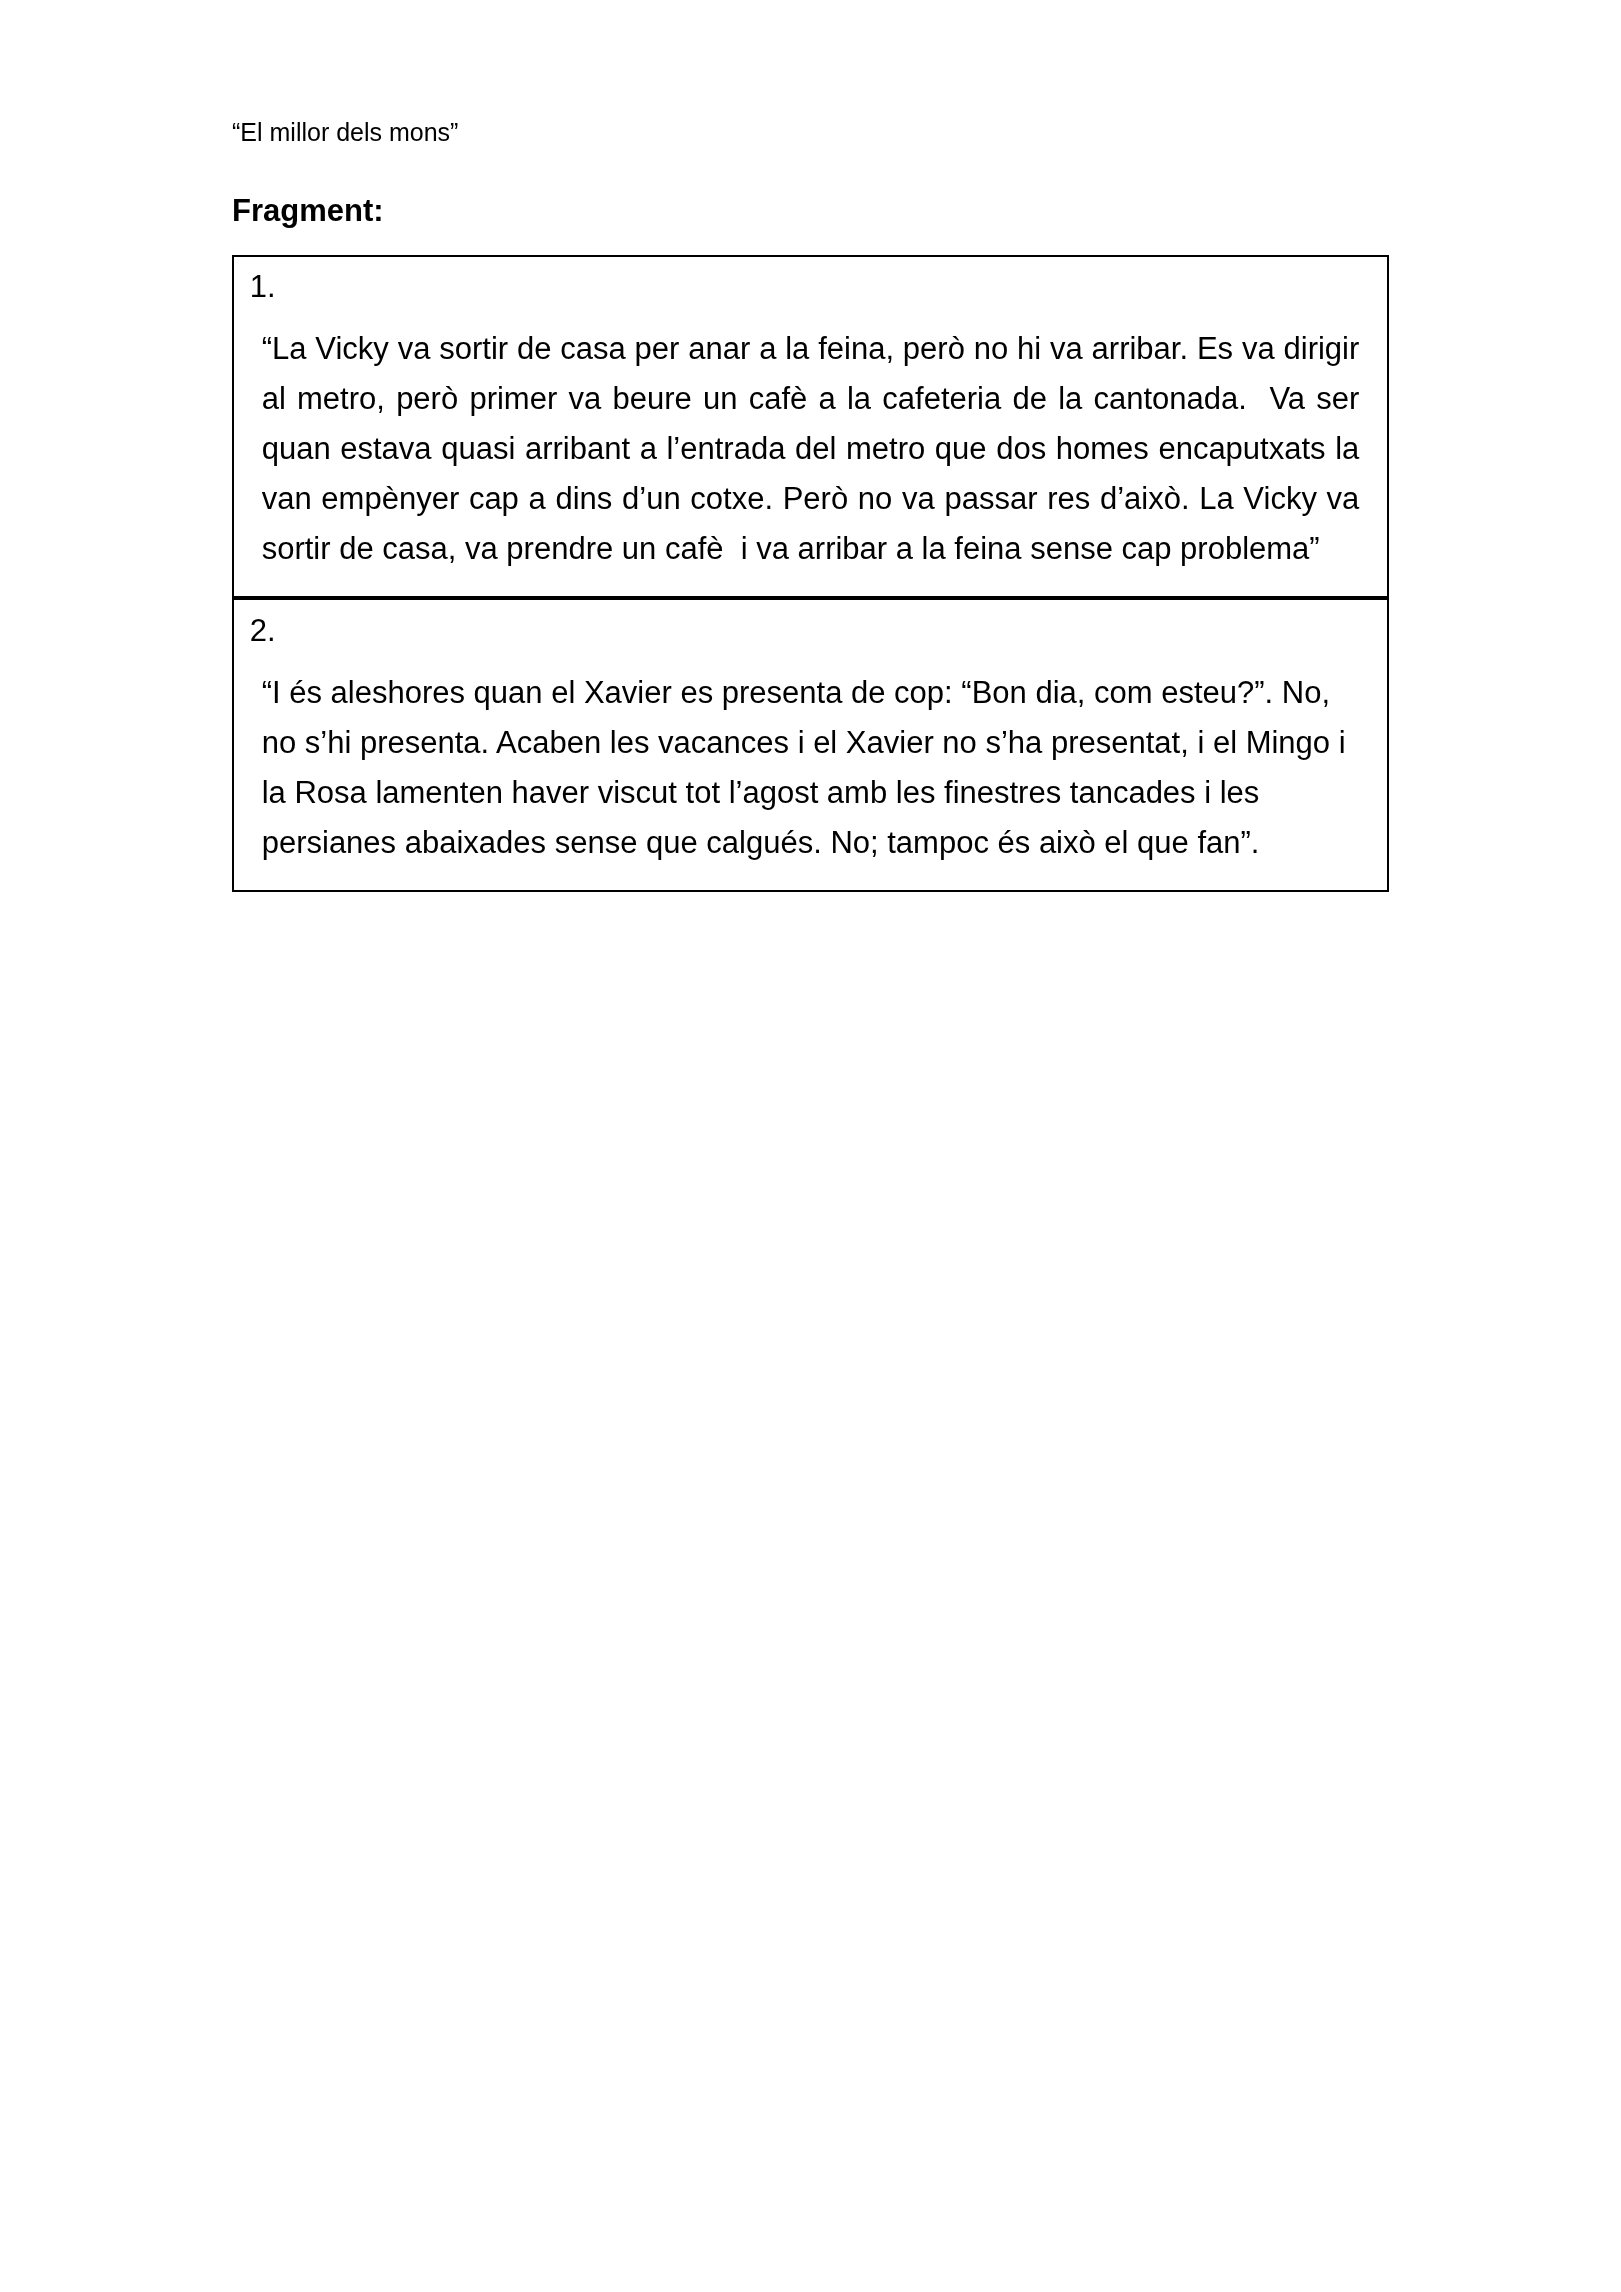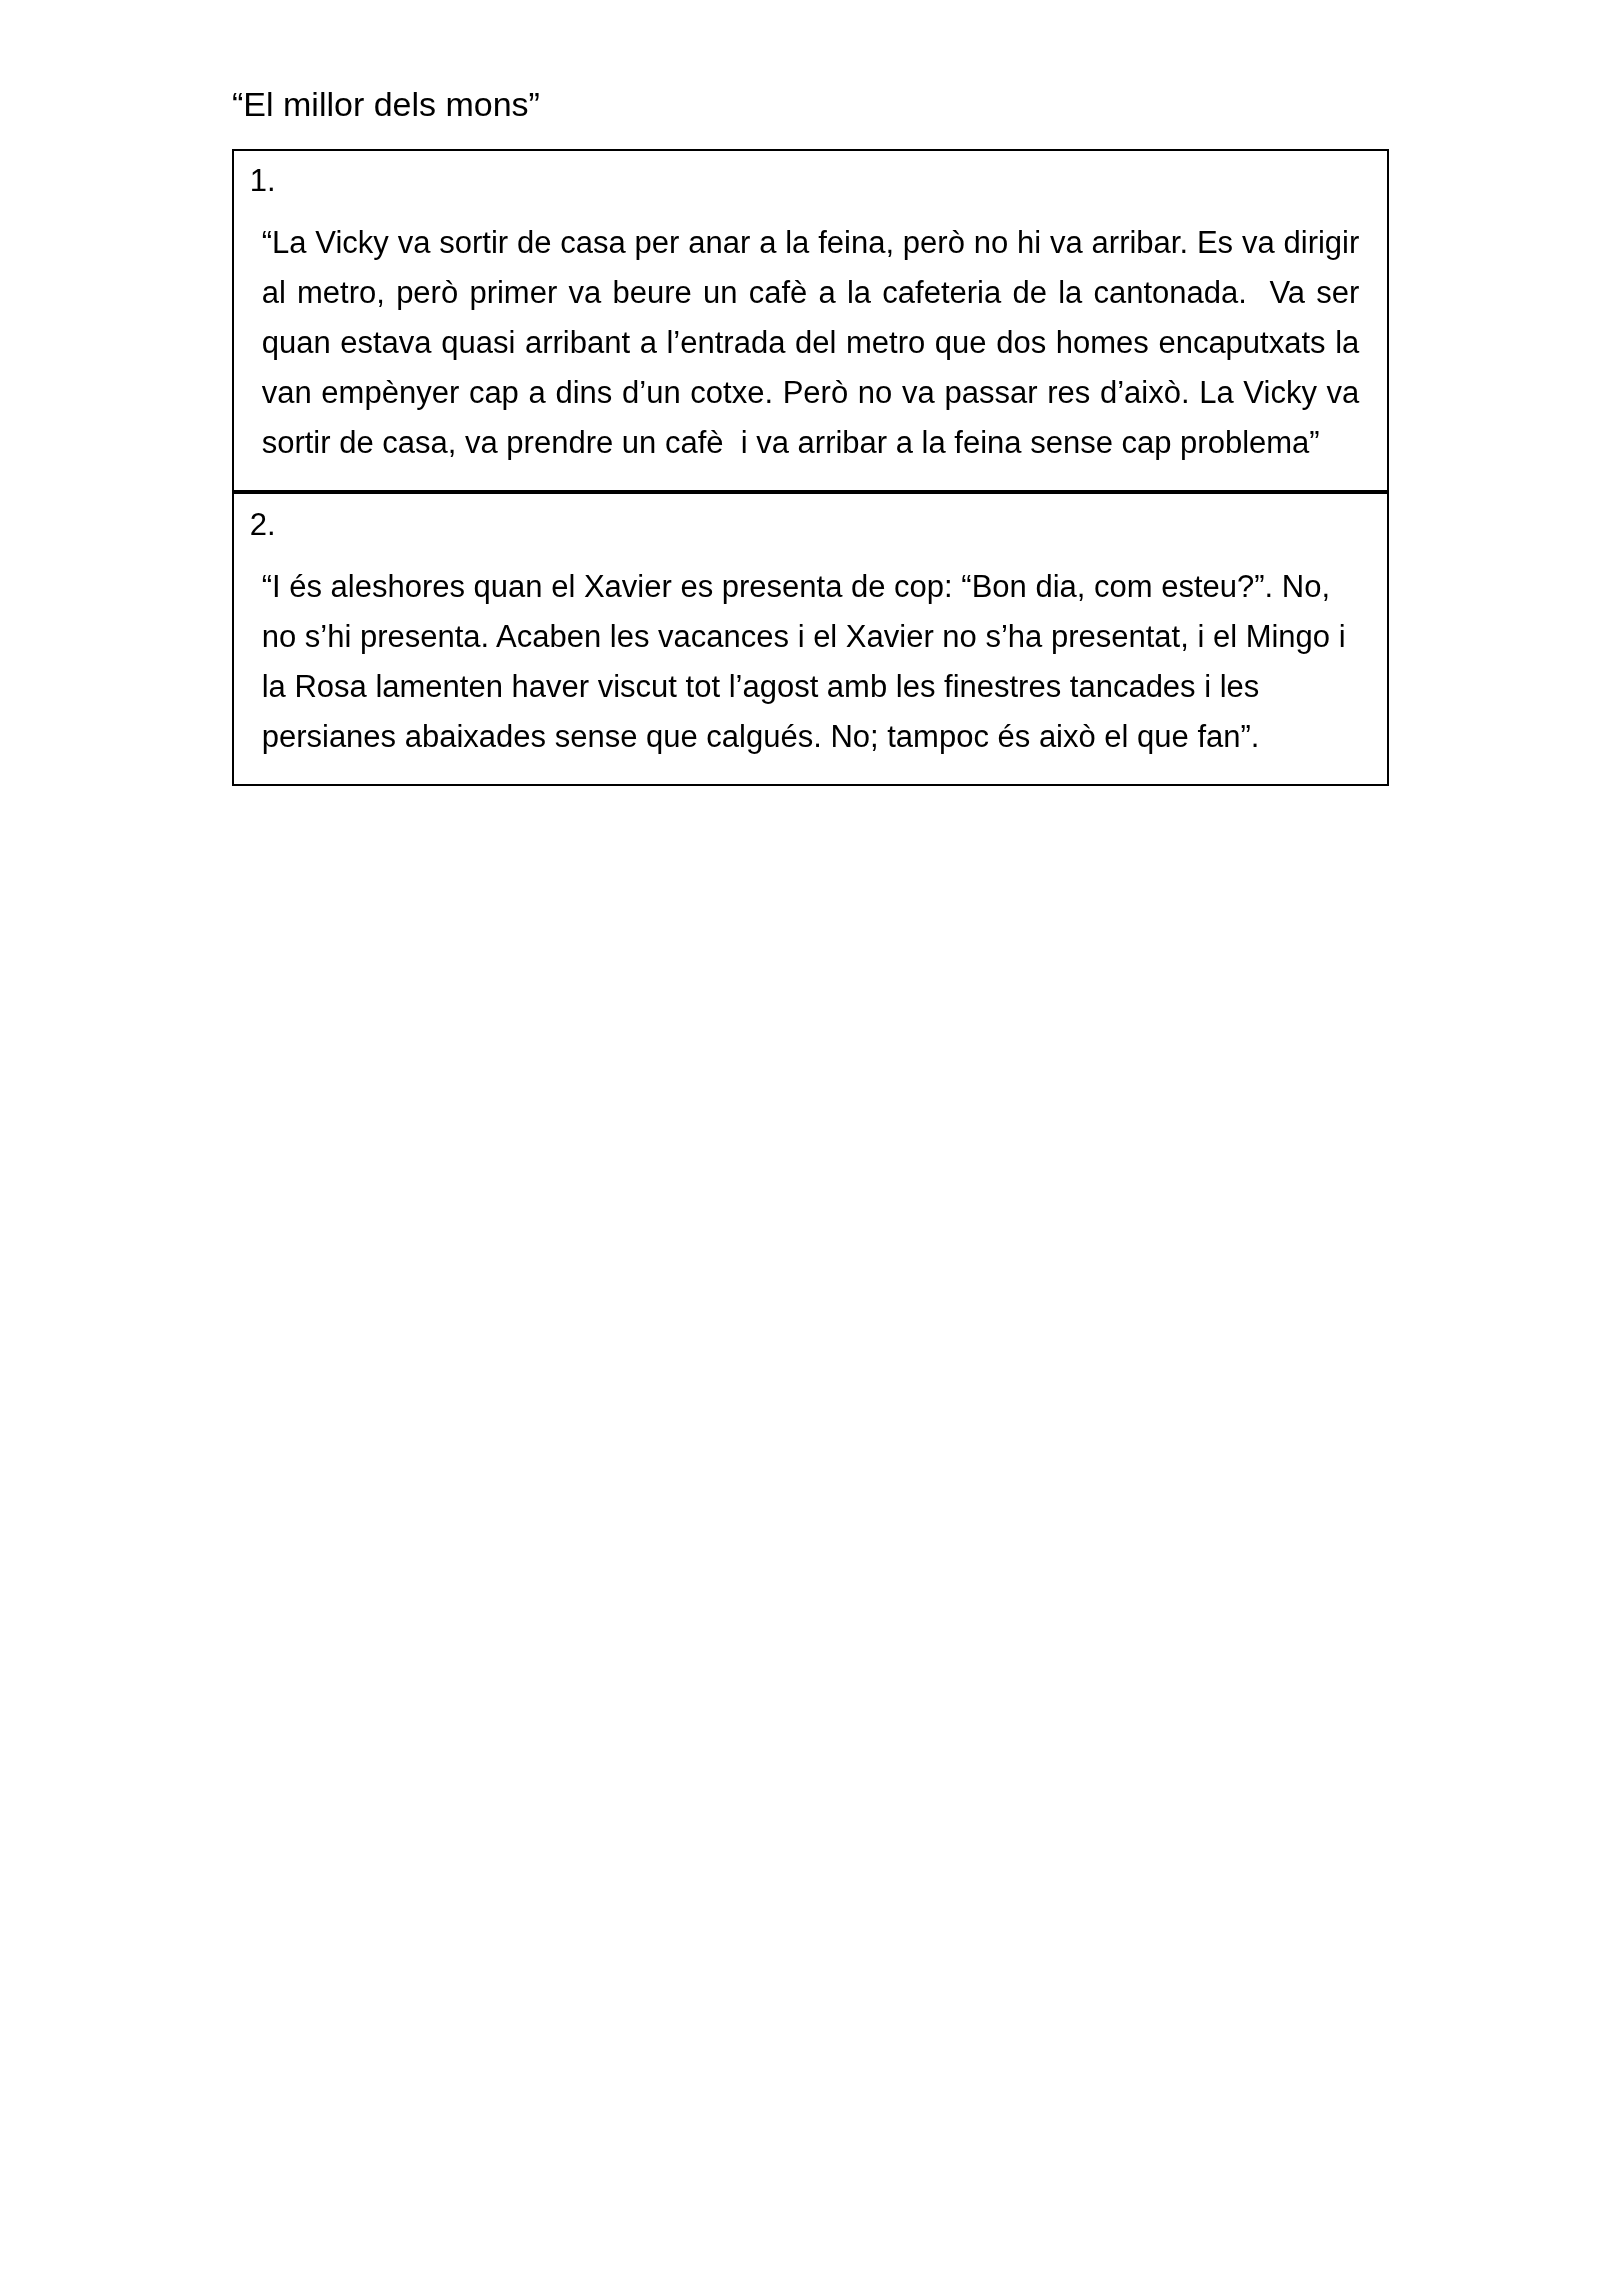--- a/index.html
+++ b/index.html
@@ -12,22 +12,22 @@
     width: 1621px;
     height: 2293px;
     background: #ffffff;
     color: #000000;
     font-family: "Liberation Sans", "DejaVu Sans", sans-serif;
     box-sizing: border-box;
     padding: 0 232px;
     overflow: hidden;
   }
   .doc-title {
-    margin-top: 84px;
-    font-size: 34px;
+    margin-top: 112px;
+    font-size: 25px;
     line-height: 41px;
     font-weight: 400;
   }
   .fragment-label {
     margin-top: 37px;
     font-size: 31px;
     line-height: 41px;
     font-weight: 700;
   }
   .excerpt-table {
@@ -69,20 +69,21 @@
     margin-right: 9.8px;
   }
 </style>
 </head>
 <body>
 
 <div class="page">
 
   <div class="doc-title">“El millor dels mons”</div>
 
+  <div class="fragment-label">Fragment:</div>
 
   <div class="excerpt-table">
 
     <div class="excerpt-row">
       <div class="excerpt-number">1.</div>
       <p class="excerpt-text justified">“La Vicky va sortir de casa per anar a la feina, però no hi va arribar. Es va dirigir al metro, però primer va beure un cafè a la cafeteria de la cantonada.  Va ser quan estava quasi arribant a l’entrada del metro que dos homes encaputxats la van empènyer cap a dins d’un cotxe. Però no va passar res d’això. La Vicky va sortir de casa, va prendre un cafè  i va arribar a la feina sense cap problema”</p>
     </div>
 
     <div class="excerpt-row second">
       <div class="excerpt-number">2.</div>

